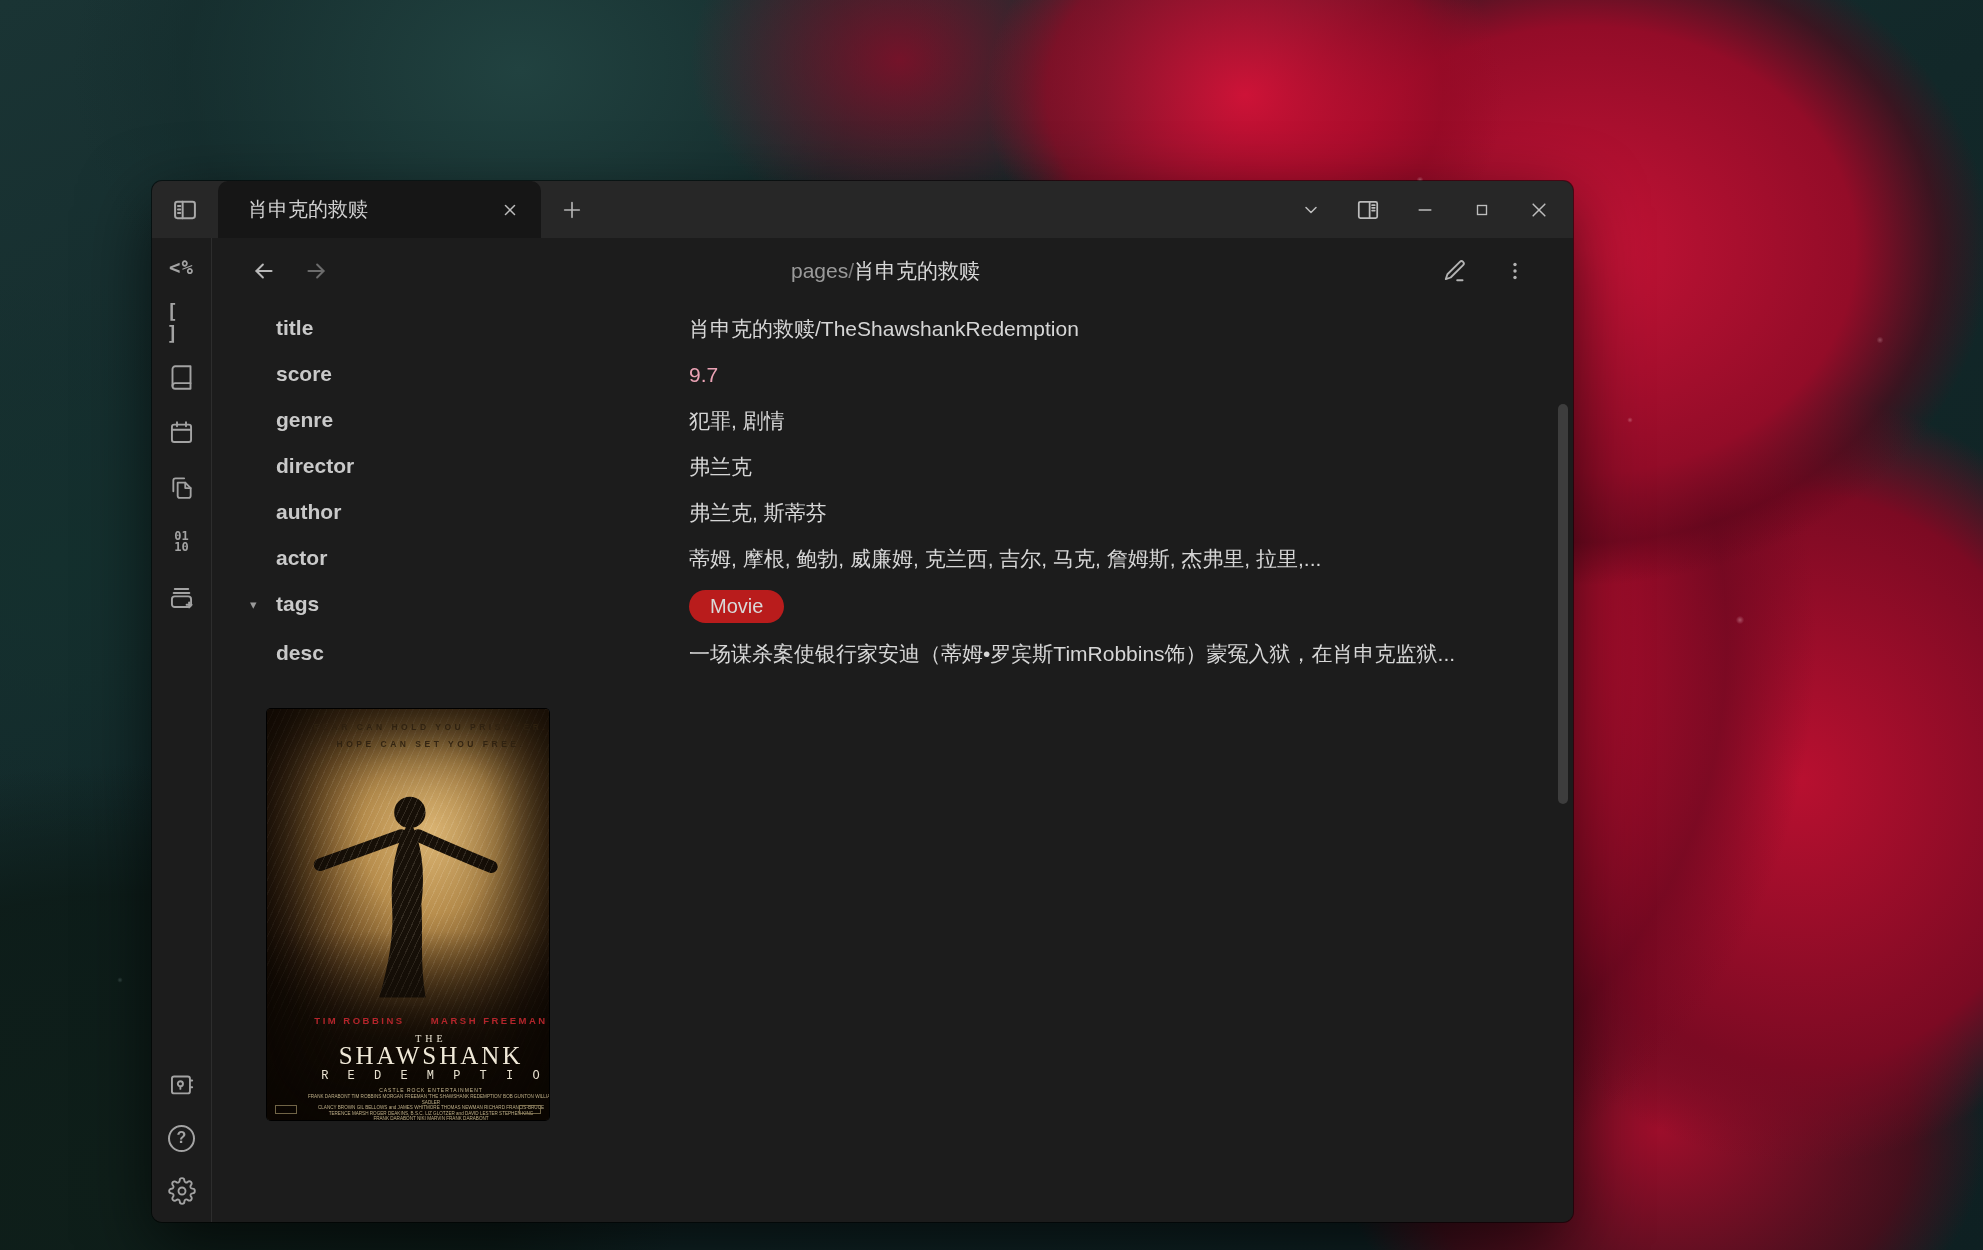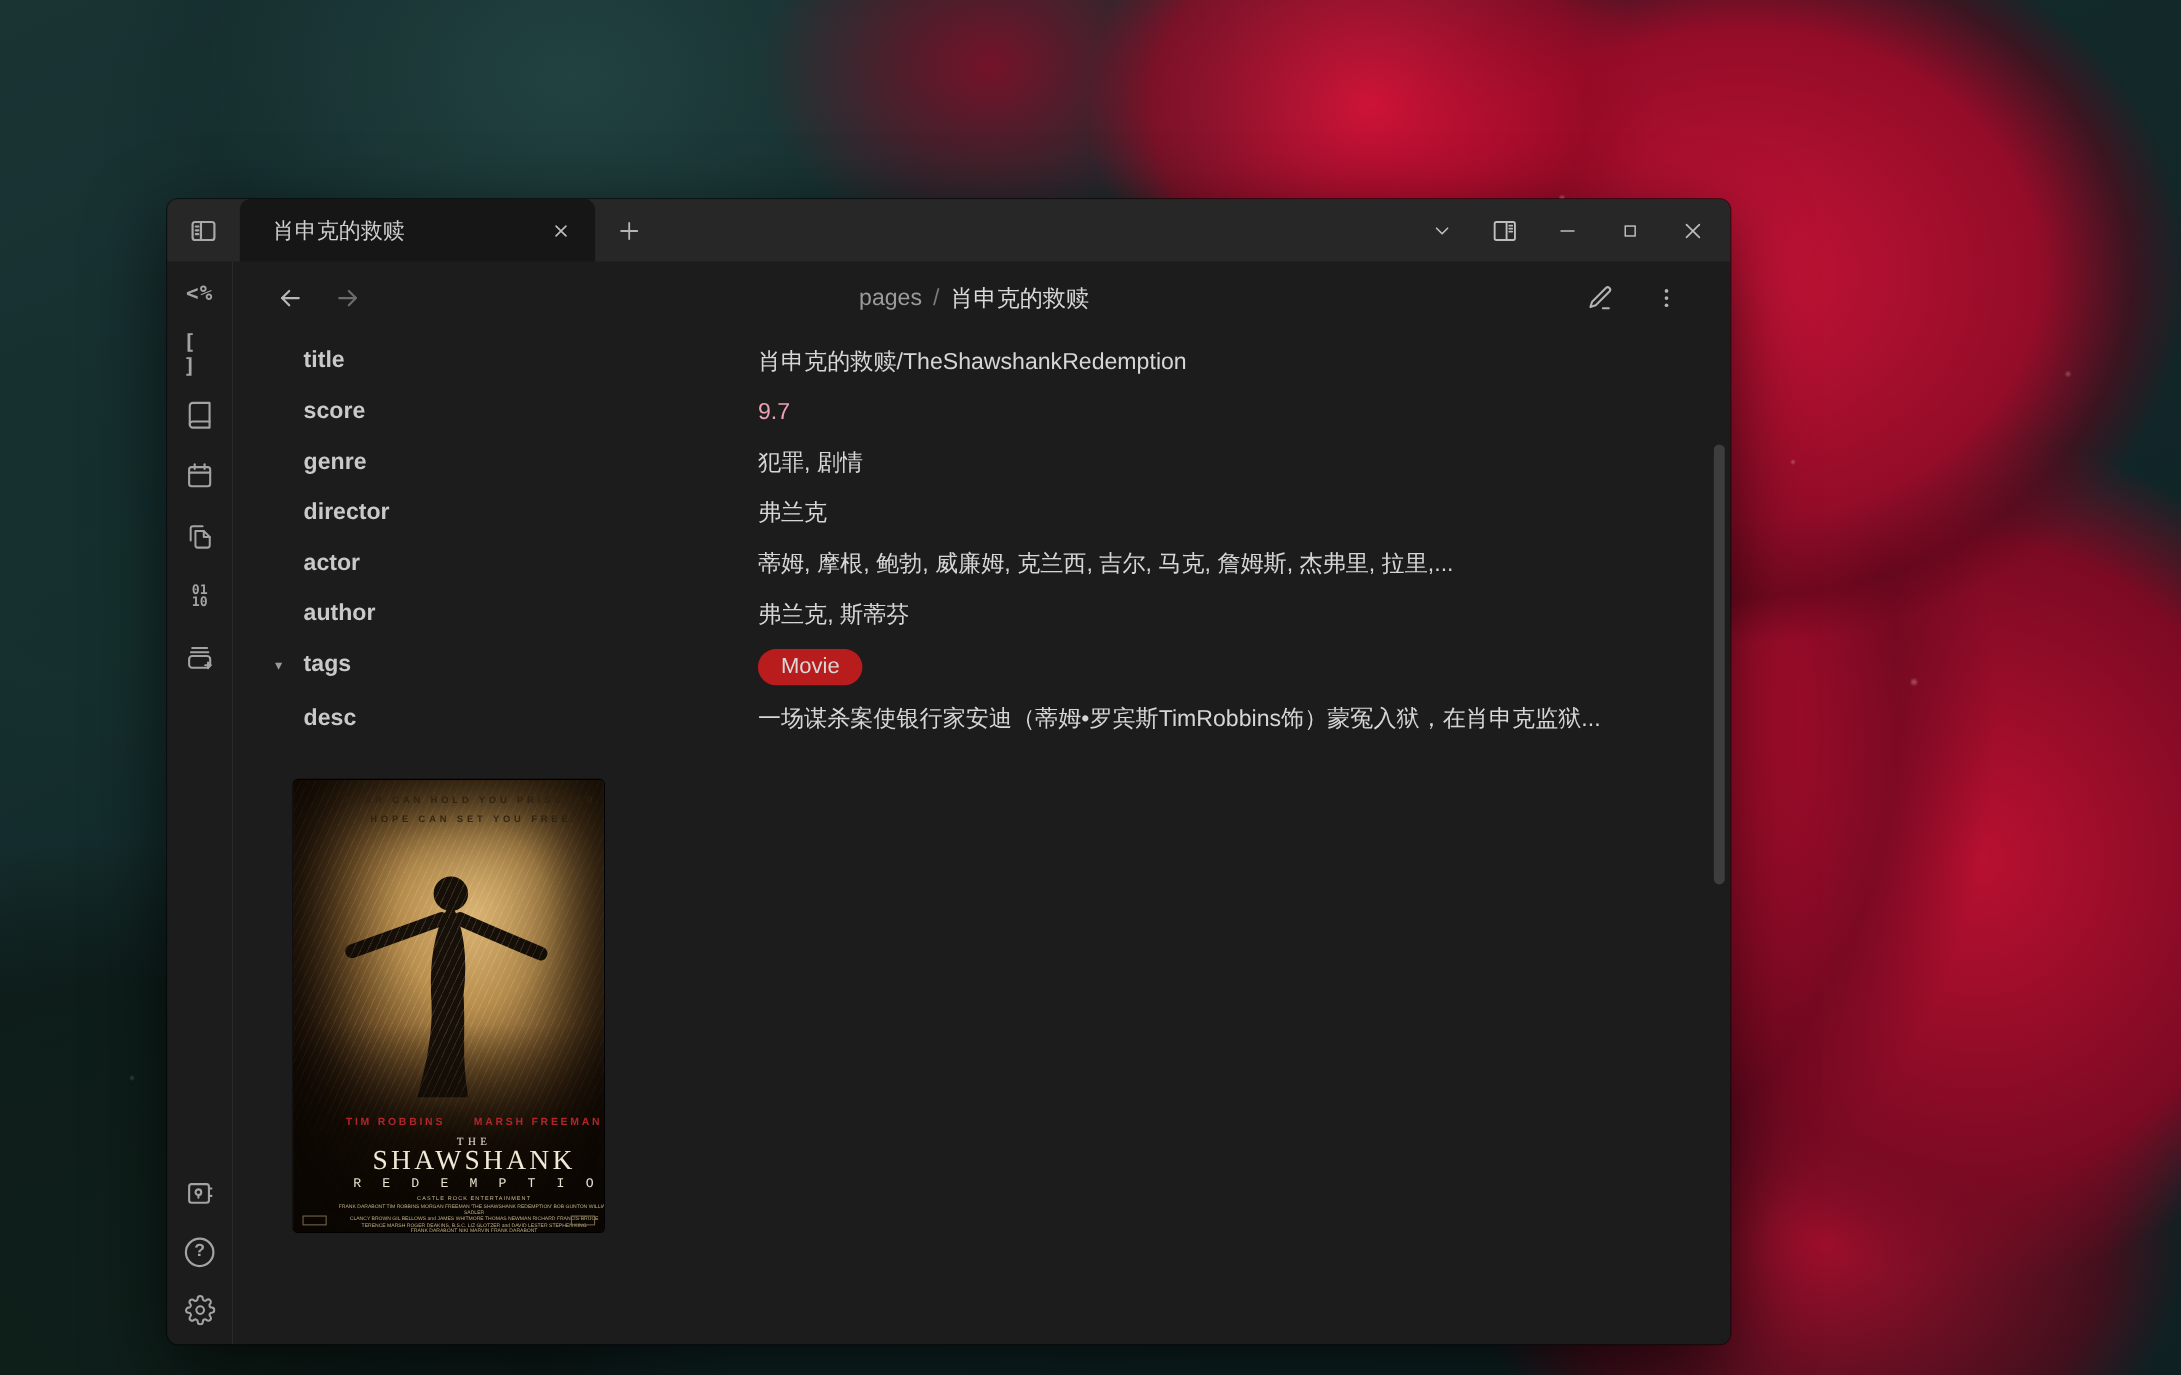--- a/index.html
+++ b/index.html
@@ -68,21 +68,21 @@
   .binary-icon { display:flex; flex-direction:column; line-height:11px; font-size:12px; font-weight:700; font-family:"DejaVu Sans Mono",monospace; color:#a3a3a3; }
   .help-icon { width:27px; height:27px; border:2px solid #a3a3a3; border-radius:50%; display:flex; align-items:center; justify-content:center; font-size:16px; font-weight:700; color:#a3a3a3; }
 
   
   .editor { position:relative; flex:1 1 auto; background:#1c1c1c; overflow:hidden; }
   .crumbbar { height:66px; display:flex; align-items:center; padding:0 40px 0 34px; }
   .nav-arrows { display:flex; gap:16px; }
   .nav-btn { width:36px; height:36px; display:flex; align-items:center; justify-content:center; border-radius:6px; }
   .nav-back { color:#b9b9b9; }
   .nav-fwd { color:#6c6c6c; }
-  .crumb-center { flex:1 1 auto; display:flex; justify-content:center; align-items:center; gap:10px; font-size:21px; }
+  .crumb-center { flex:1 1 auto; display:flex; justify-content:center; align-items:center; font-size:21px; }
   .crumb-parent { color:#9b9b9b; cursor:pointer; }
   .crumb-sep { color:#7a7a7a; }
   .crumb-current { color:#d8d8d8; cursor:pointer; }
   .crumb-actions { display:flex; gap:24px; color:#b3b3b3; }
   .crumb-actions .icon-btn { width:36px; height:36px; display:flex; align-items:center; justify-content:center; }
 
   
   .attr-table { margin-top:2px; }
   .attr-row { display:flex; align-items:flex-start; min-height:44.5px; }
   .attr-label-cell { position:relative; width:477px; padding:8px 0 8px 64px; flex:0 0 auto; }
@@ -339,27 +339,27 @@
           <div class="attr-value-cell">犯罪, 剧情</div>
         </div>
 
 
         <div class="attr-row">
           <div class="attr-label-cell"><span class="attr-label">director</span></div>
           <div class="attr-value-cell">弗兰克</div>
         </div>
 
         <div class="attr-row">
+          <div class="attr-label-cell"><span class="attr-label">author</span></div>
+          <div class="attr-value-cell">弗兰克, 斯蒂芬</div>
+        </div>
+
+        <div class="attr-row">
           <div class="attr-label-cell"><span class="attr-label">actor</span></div>
           <div class="attr-value-cell">蒂姆, 摩根, 鲍勃, 威廉姆, 克兰西, 吉尔, 马克, 詹姆斯, 杰弗里, 拉里,...</div>
-        </div>
-
-        <div class="attr-row">
-          <div class="attr-label-cell"><span class="attr-label">author</span></div>
-          <div class="attr-value-cell">弗兰克, 斯蒂芬</div>
         </div>
 
         <div class="attr-row">
           <div class="attr-label-cell">
             <span class="collapse-tri">▾</span>
             <span class="attr-label">tags</span>
           </div>
           <div class="attr-value-cell">
             <span class="tag-pill">Movie</span>
           </div>

